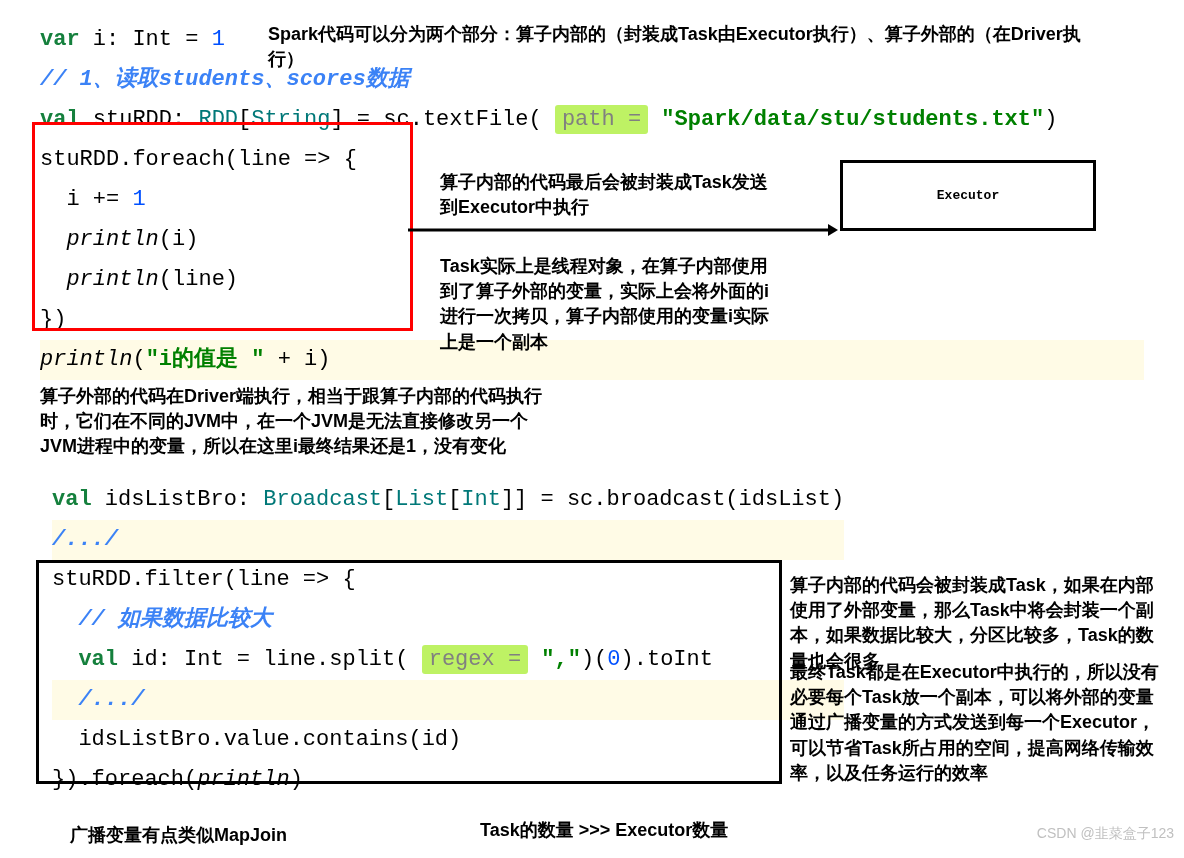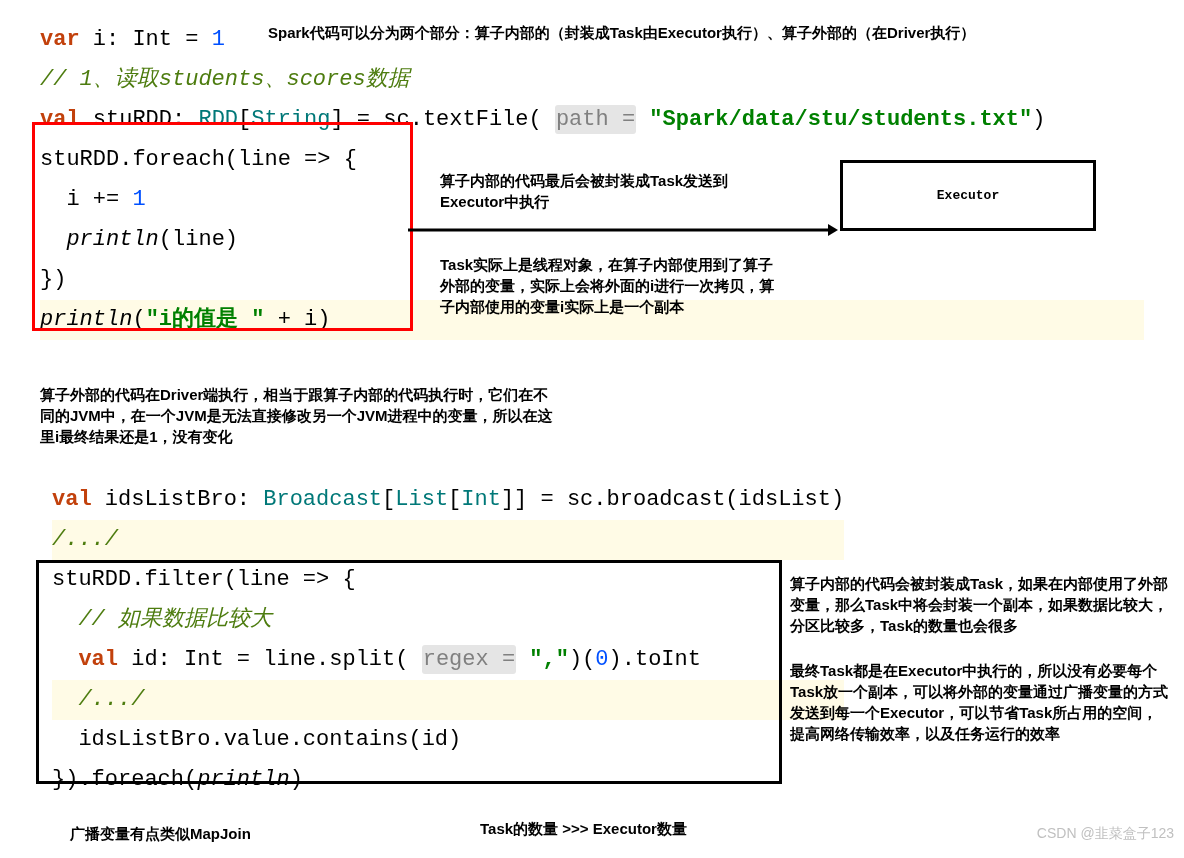--- a/index.html
+++ b/index.html
@@ -15,31 +15,31 @@
   .code-area {
     position: relative;
     padding: 20px 40px;
   }
   .code-line {
     font-size: 22px;
     line-height: 40px;
     white-space: pre;
     font-family: "Courier New", monospace;
   }
-  .kw { color: #c2410c; font-weight: bold; }
+  .kw { color: #15803d; font-weight: bold; }
   .type { color: #000000; }
   .cls { color: #007878; }
   .num { color: #0050ff; }
   .str { color: #008000; font-weight: bold; }
-  .comment { color: #4d7c0f; font-style: italic; }
+  .comment { color: #3b82f6; font-style: italic; font-weight: bold; }
   .param-hint {
     color: #808080;
-    background: #e5e5e5;
+    background: #bef264;
     font-style: normal;
-    padding: 2px 1px;
+    padding: 2px 7px;
     border-radius: 3px;
   }
   .hl-yellow { background: #fffbe6; }
   .italic { font-style: italic; }
 
   .red-box {
     position: absolute;
     border: 3px solid #ff0000;
     left: 32px;
     top: 122px;
@@ -47,21 +47,21 @@
     height: 203px;
   }
   .black-box {
     position: absolute;
     border: 3px solid #000000;
   }
 
   .anno {
     position: absolute;
     font-family: "Microsoft YaHei", sans-serif;
-    font-size: 15px;
+    font-size: 18px;
     font-weight: bold;
     color: #000;
     line-height: 1.4;
   }
   .executor-box {
     position: absolute;
     border: 3px solid #000;
     padding: 25px 35px;
     font-family: "Courier New", monospace;
     font-size: 13px;
@@ -88,20 +88,21 @@
 </style>
 </head>
 <body>
 
 <div class="code-area">
   <div class="code-line"><span class="kw">var</span><span> i: </span><span class="type">Int</span><span> = </span><span class="num">1</span></div>
   <div class="code-line comment">// 1、读取students、scores数据</div>
   <div class="code-line"><span class="kw">val</span><span> stuRDD: </span><span class="cls">RDD</span><span>[</span><span class="cls">String</span><span>] = sc.textFile( </span><span class="param-hint">path =</span><span> </span><span class="str">"Spark/data/stu/students.txt"</span><span>)</span></div>
   <div class="code-line">stuRDD.foreach(line =&gt; {</div>
   <div class="code-line"><span>  i += </span><span class="num">1</span></div>
+  <div class="code-line"><span>  </span><span class="italic">println</span><span>(i)</span></div>
   <div class="code-line"><span>  </span><span class="italic">println</span><span>(line)</span></div>
   <div class="code-line">})</div>
   <div class="code-line hl-yellow"><span class="italic">println</span><span>(</span><span class="str">"i的值是 "</span><span> + i)</span></div>
 </div>
 
 <div class="red-box"></div>
 
 <div class="anno" style="left:268px; top:22px; width:820px;">Spark代码可以分为两个部分：算子内部的（封装成Task由Executor执行）、算子外部的（在Driver执行）</div>
 
 <div class="anno" style="left:440px; top:170px; width:340px;">算子内部的代码最后会被封装成Task发送到Executor中执行</div>

